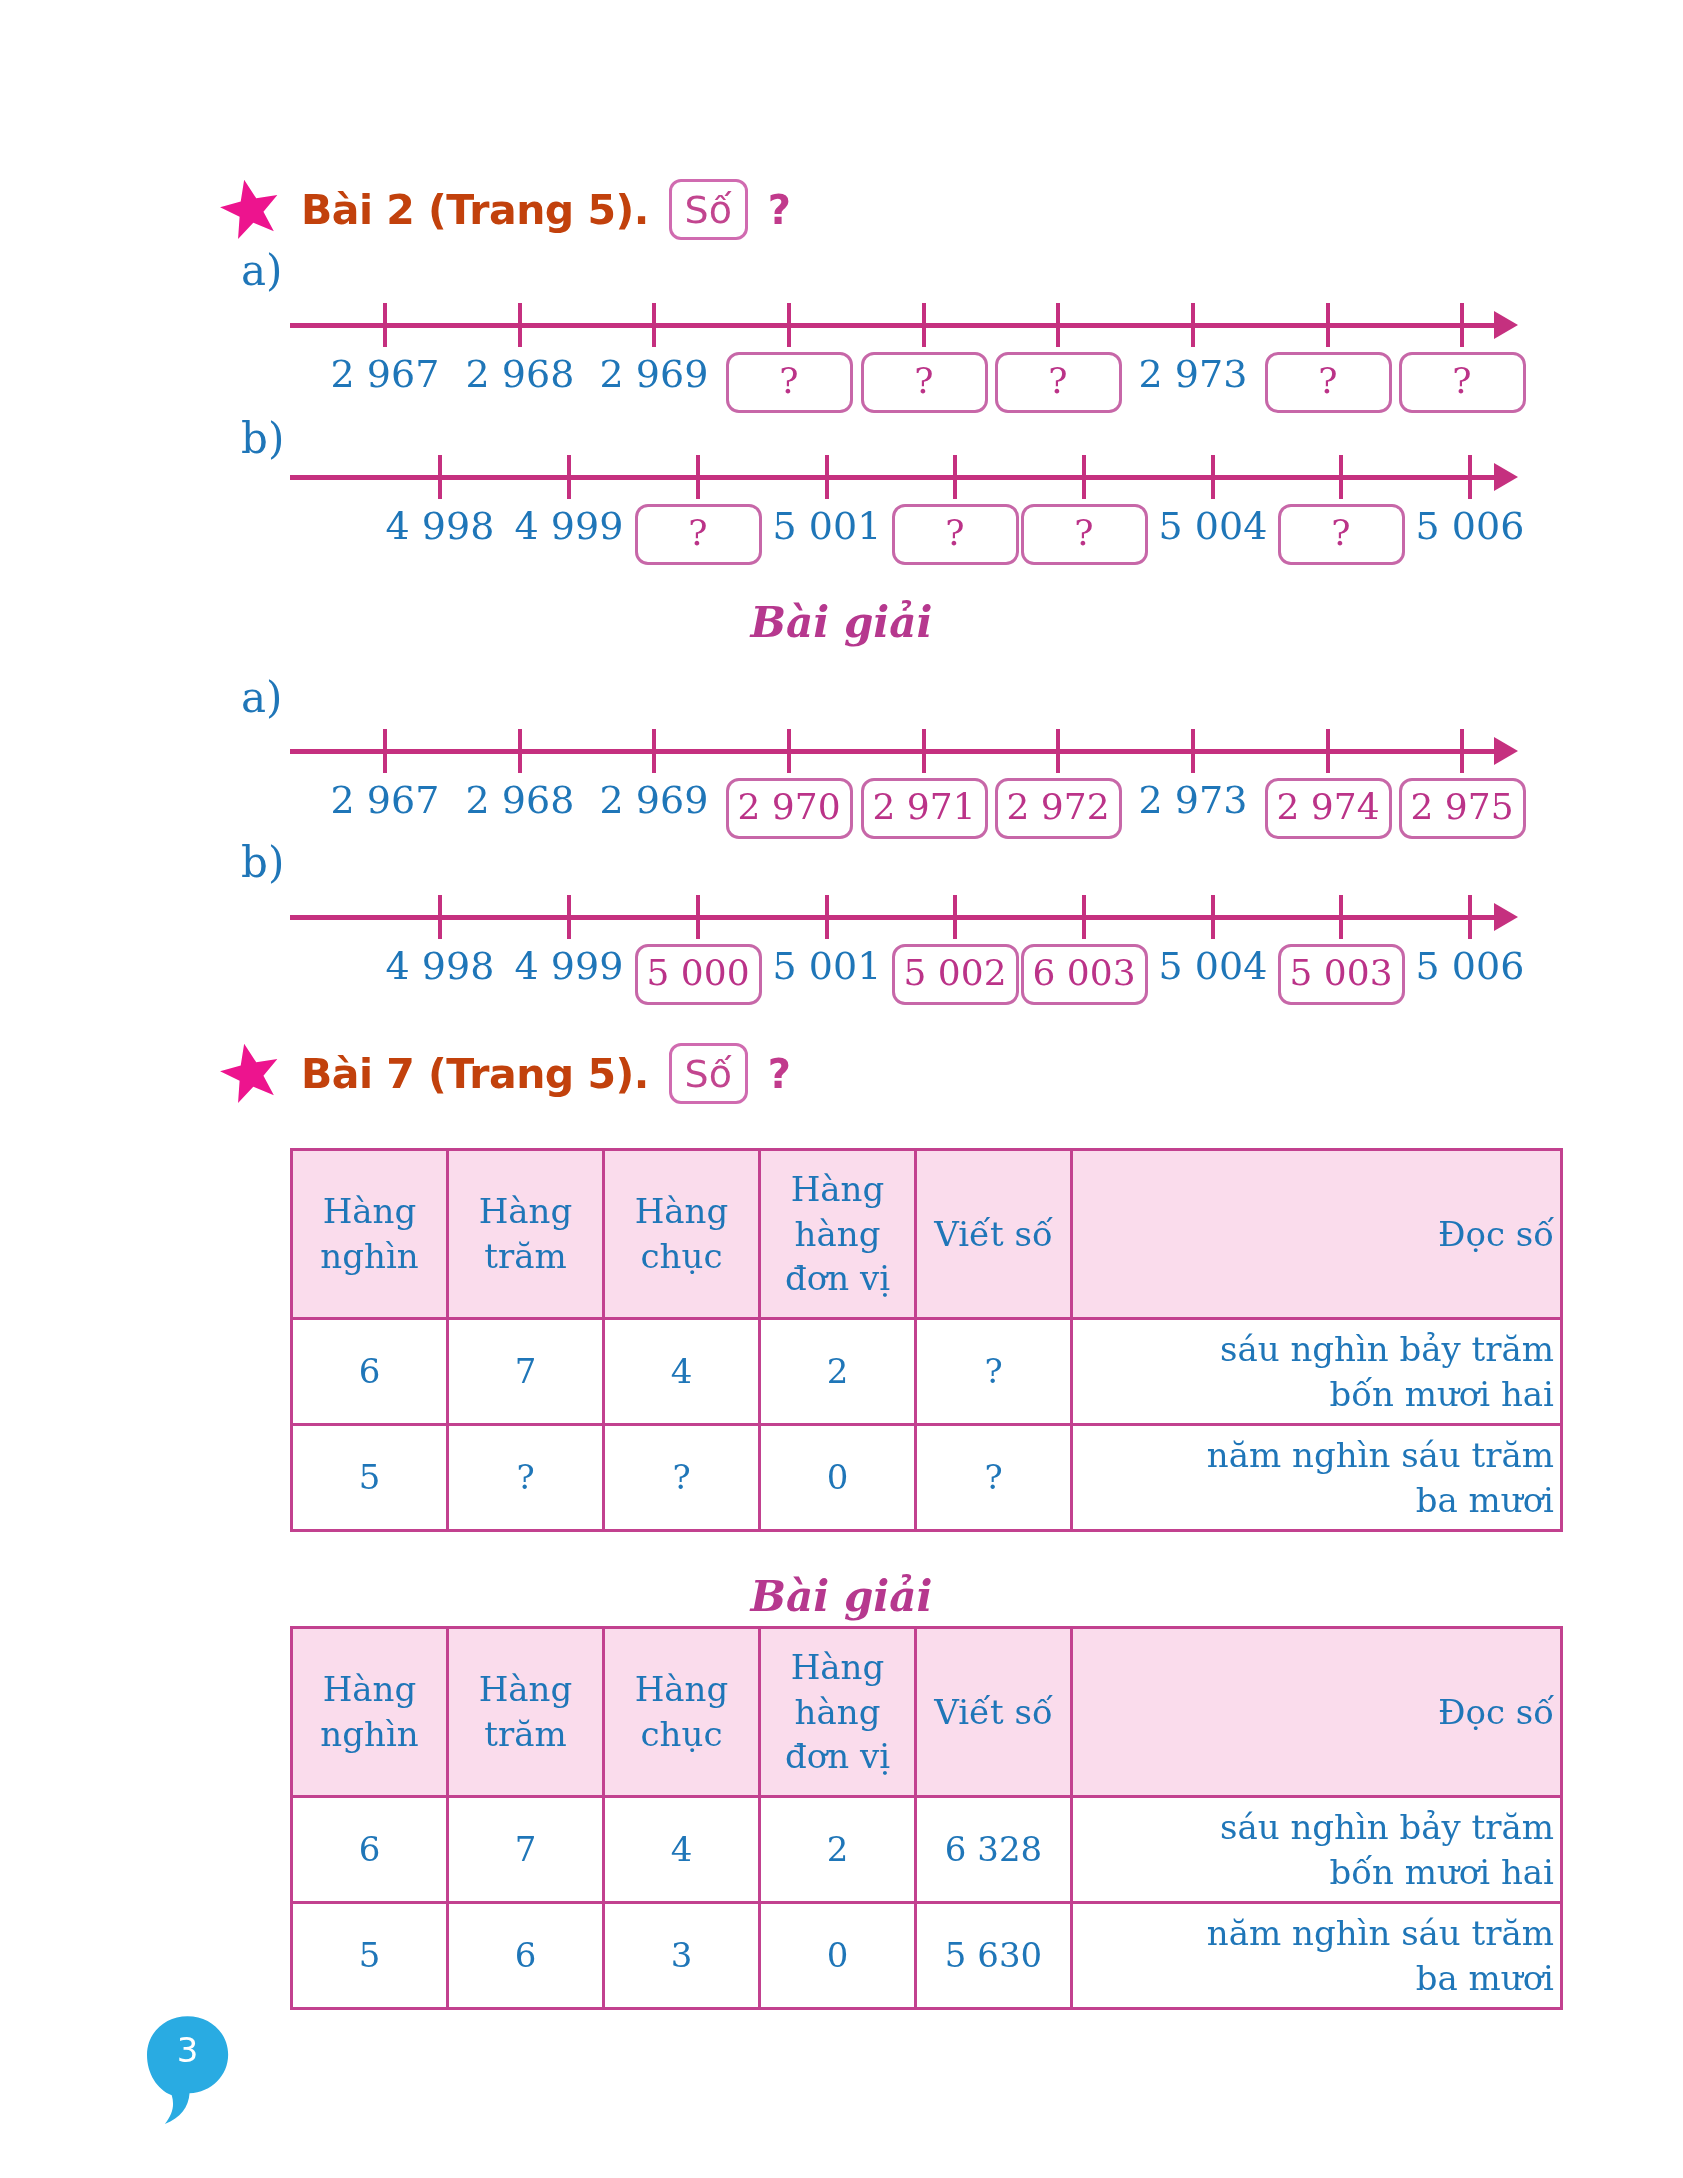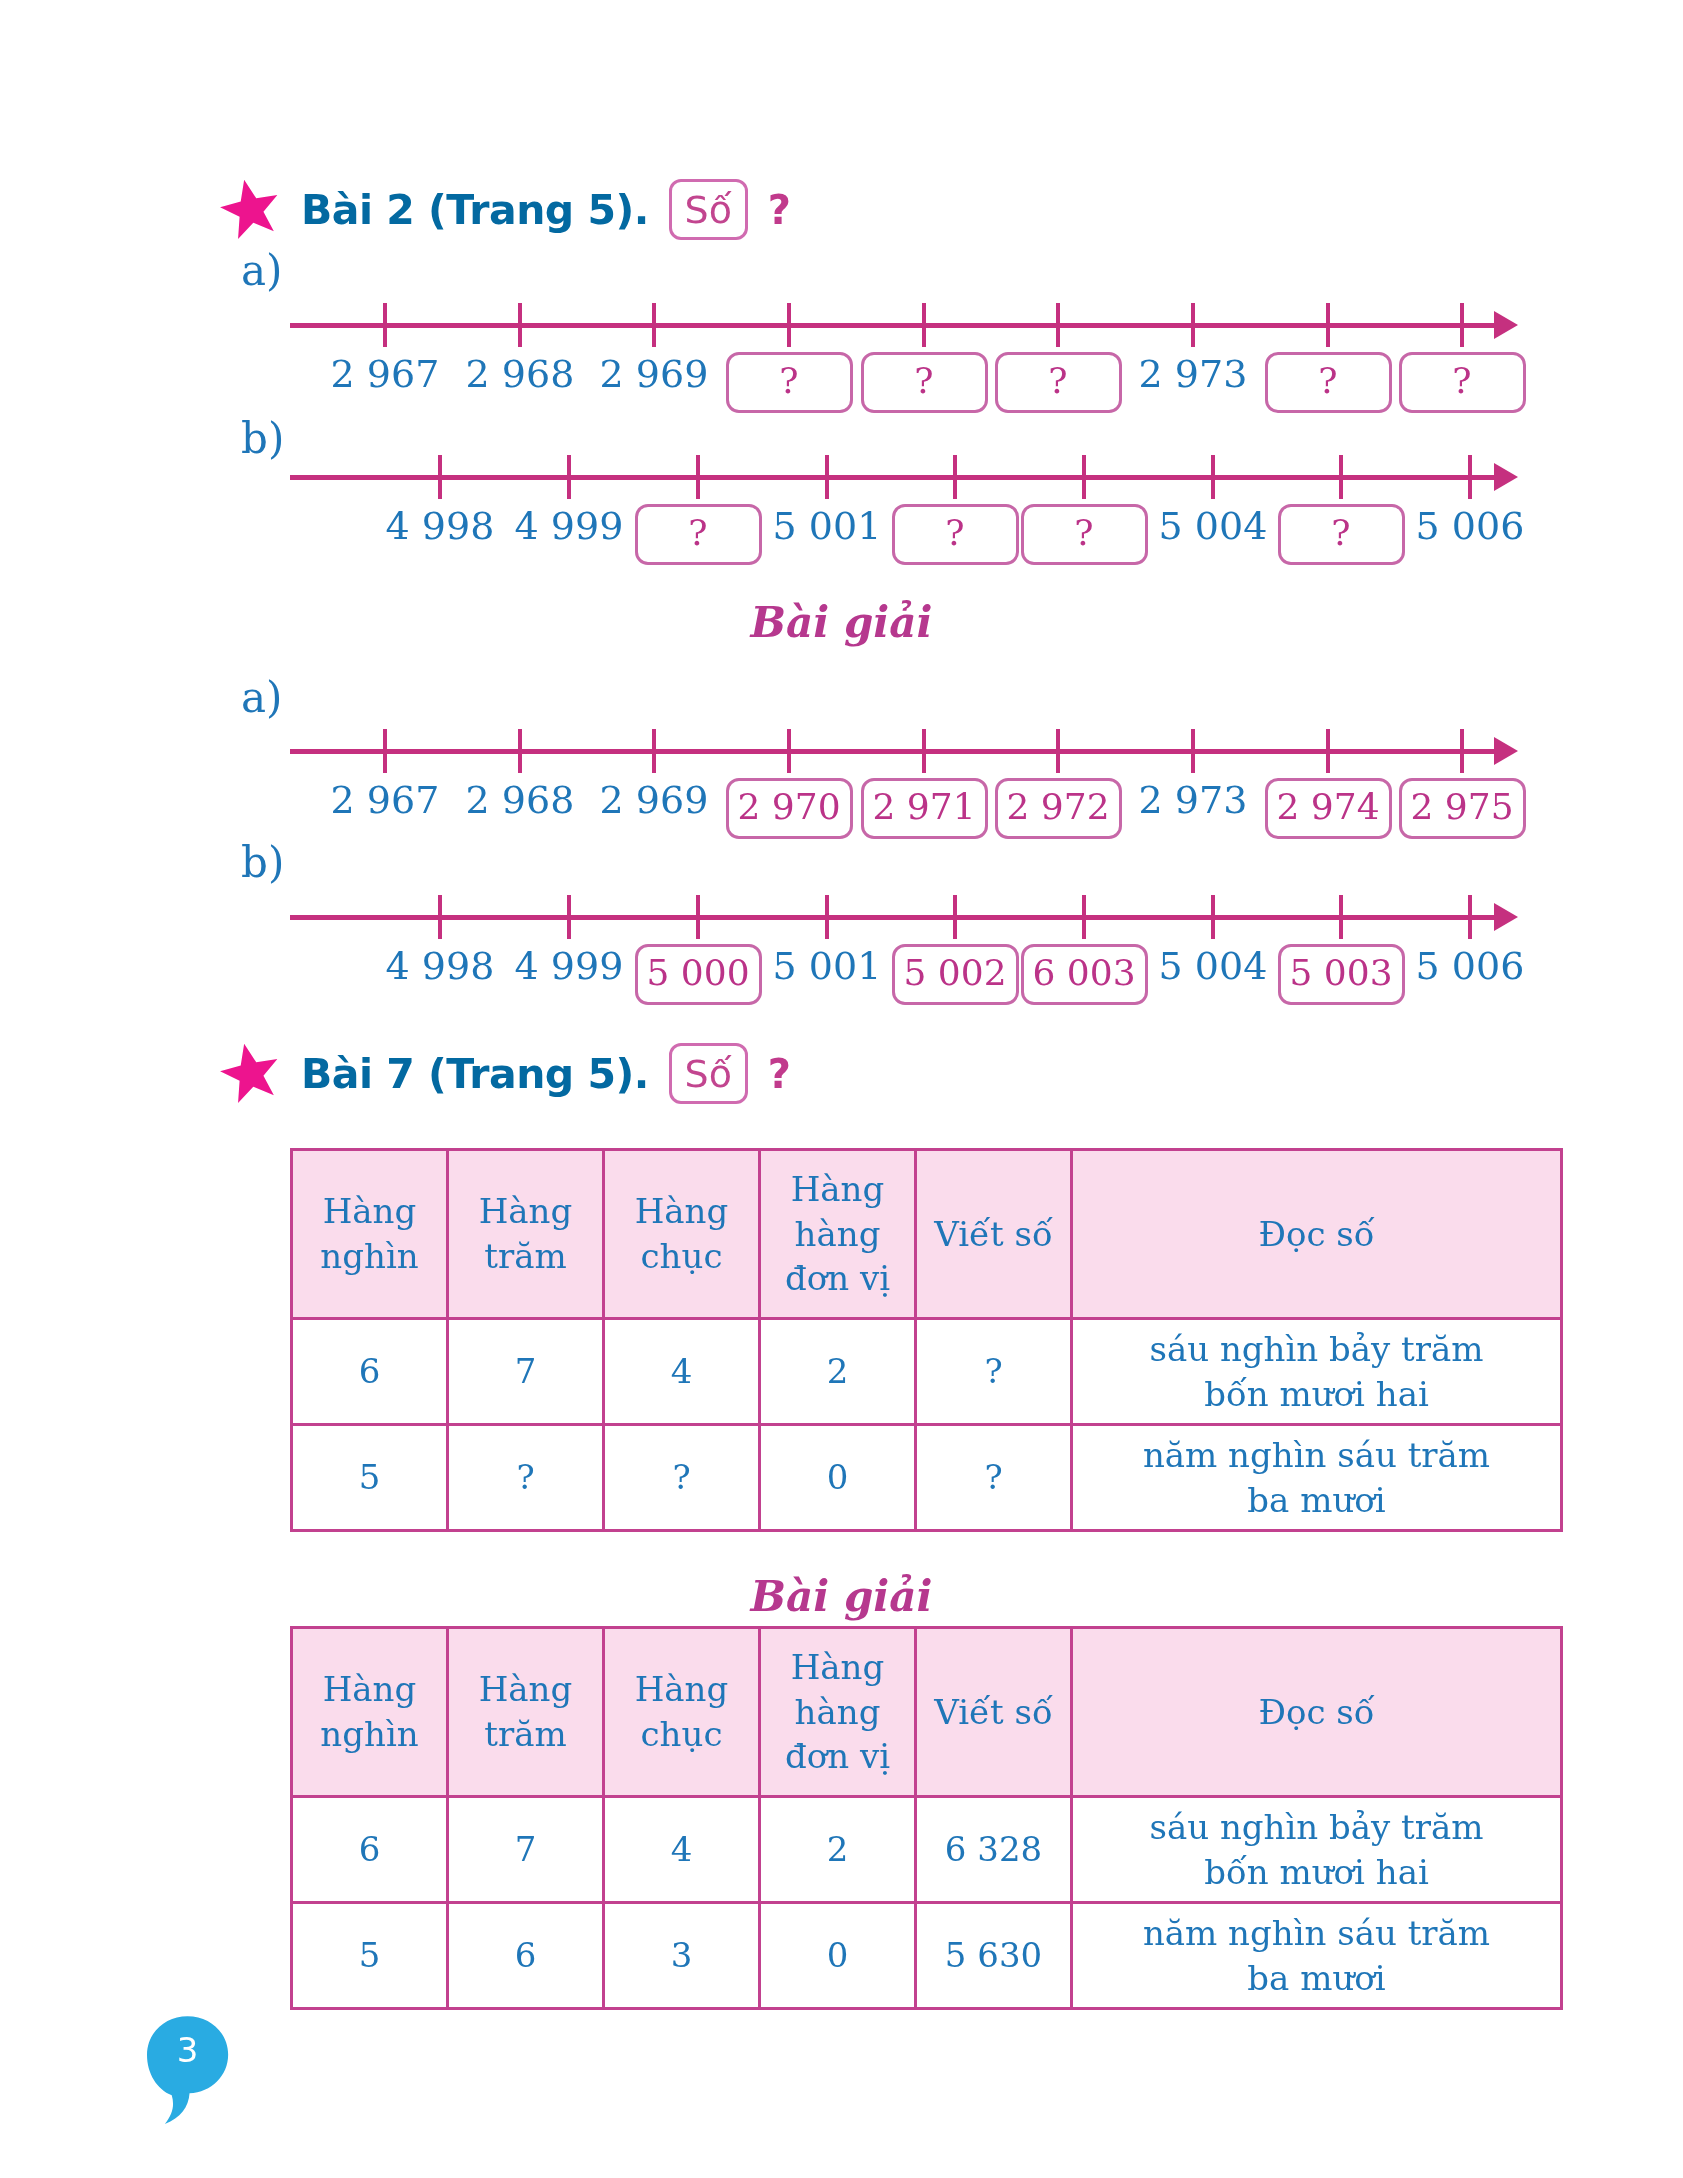--- a/index.html
+++ b/index.html
@@ -5,21 +5,21 @@
   html,body{margin:0;padding:0;background:#ffffff;}
   #page{position:relative;width:1683px;height:2178px;background:#ffffff;overflow:hidden;
         font-family:"DejaVu Serif", serif;}
 
   
   .ex-header{position:absolute;left:220px;display:flex;align-items:center;gap:20px;height:71px;}
   .star{width:61px;height:61px;background:#ed148e;display:inline-block;
         clip-path:polygon(50% 0%,63% 34%,98% 36%,70% 58%,80% 93%,50% 72%,20% 93%,30% 58%,2% 36%,37% 34%);
         transform:rotate(-12deg);
         filter:drop-shadow(5px 6px 0 #4b4450);}
-  .ex-title{font-family:"DejaVu Sans", sans-serif;font-weight:700;font-size:41px;color:#0369a1;letter-spacing:-0.5px;}
+  .ex-title{font-family:"DejaVu Sans", sans-serif;font-weight:700;font-size:41px;color:#c2410c;letter-spacing:-0.5px;}
   .so-box{display:inline-flex;align-items:center;justify-content:center;
           min-width:57px;height:55px;border:3px solid #d06bb0;border-radius:12px;
           font-family:"DejaVu Sans", sans-serif;font-size:38px;color:#c2458f;background:#fff;padding:0 8px;}
   .q-suffix{font-family:"DejaVu Sans", sans-serif;font-weight:700;font-size:40px;color:#c13a8c;}
 
   
   .part-label{position:absolute;left:241px;font-size:42px;color:#1f76b8;}
 
   
   .sol-heading{position:absolute;left:0;width:1683px;text-align:center;
@@ -38,21 +38,21 @@
              color:#bb3388;font-size:36px;}
 
   
   table.vn{position:absolute;left:290px;width:1188px;border-collapse:collapse;
            font-size:34px;color:#1f76b8;table-layout:fixed;}
   table.vn th, table.vn td{border:3px solid #c2418f;text-align:center;vertical-align:middle;
            white-space:pre-line;line-height:1.32;padding:4px 6px;}
   table.vn th{background:#fadcec;font-weight:400;height:158px;}
   table.vn td{background:#ffffff;height:95px;}
   table.vn .c-small{width:141px;}
-  table.vn .c-wide{width:475px;}
+  table.vn .c-wide{width:475px;text-align:right;}
 
   
   .page-bubble{position:absolute;left:147px;top:2016px;width:95px;height:125px;}
   .page-bubble svg{display:block;}
   .page-num{position:absolute;left:0;top:14px;width:81px;text-align:center;
             font-family:"DejaVu Sans", sans-serif;font-size:34px;color:#ffffff;}
 </style>
 </head>
 <body>
 

